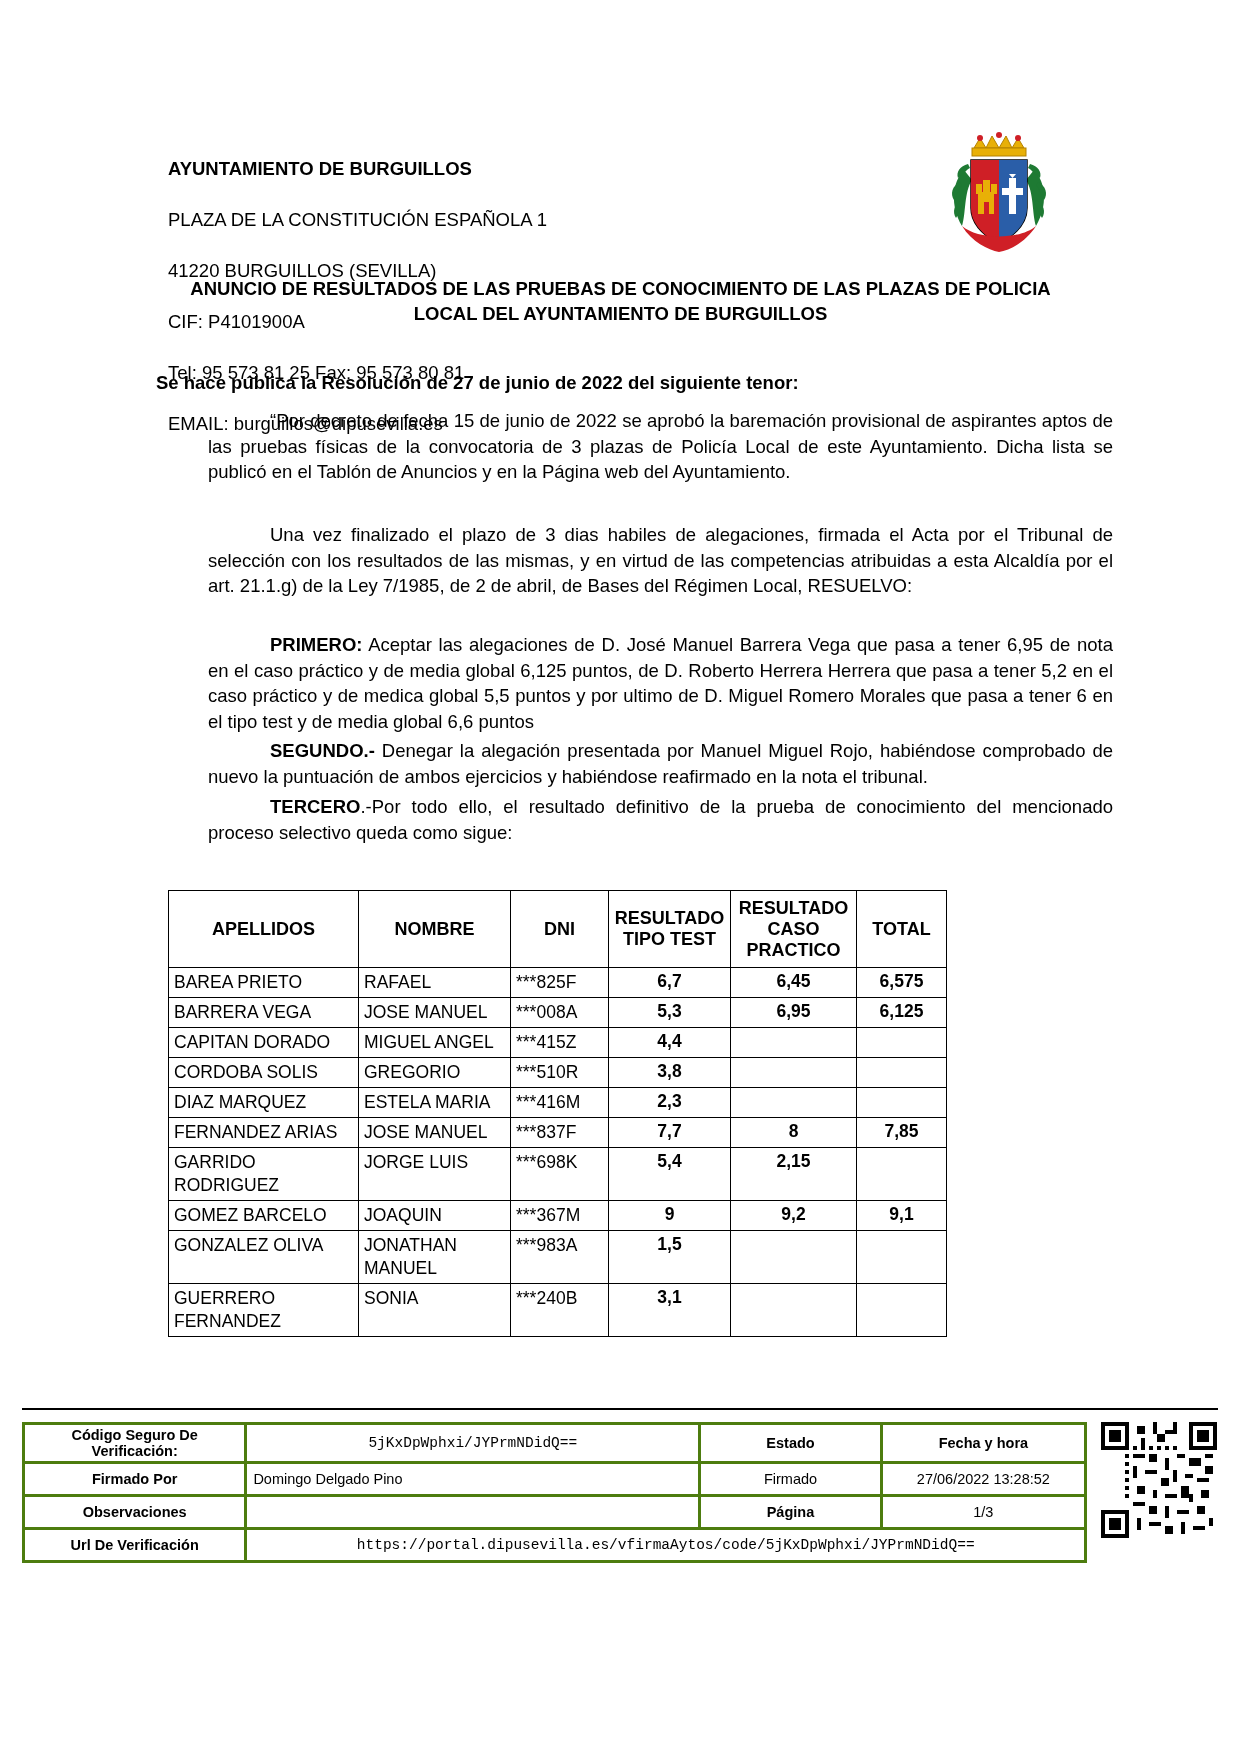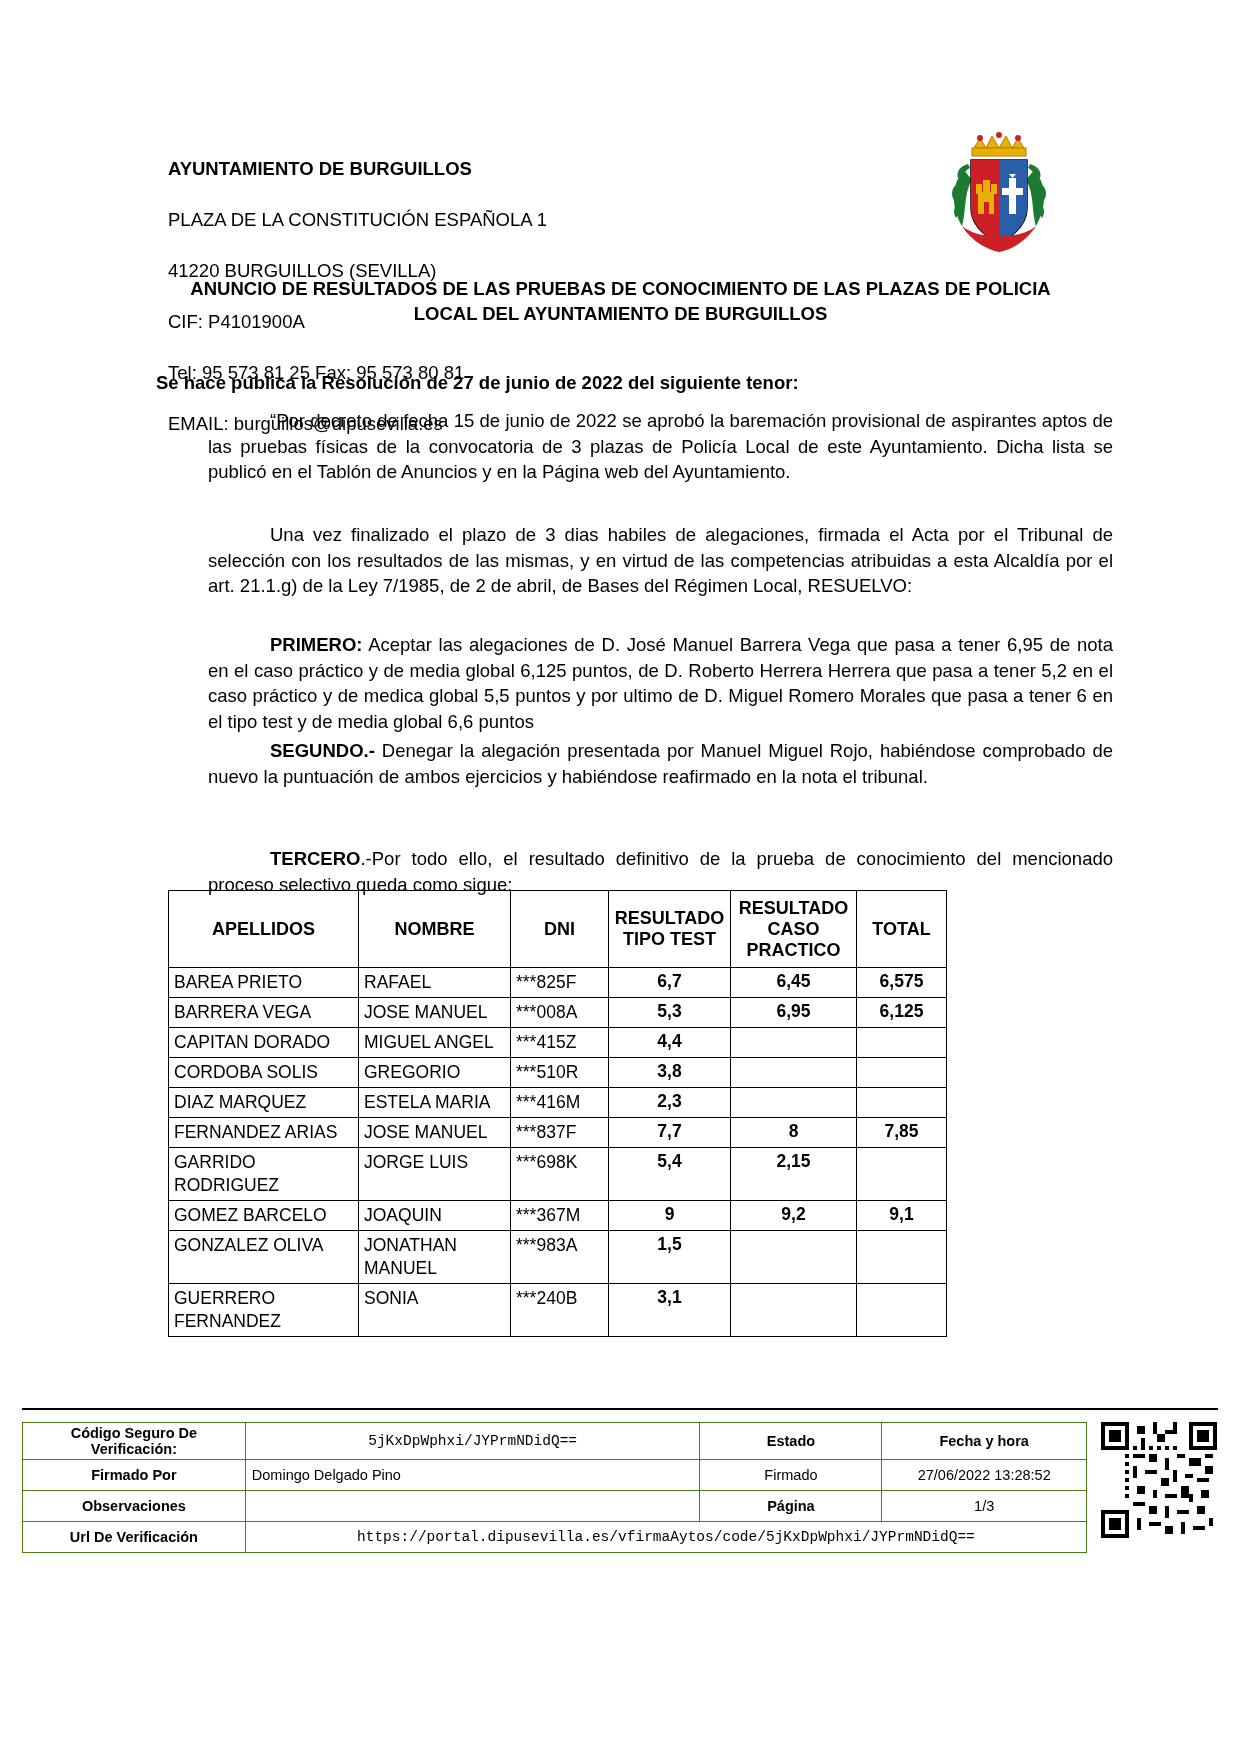--- a/index.html
+++ b/index.html
@@ -140,21 +140,21 @@
     width: 1196px;
     display: flex;
     align-items: flex-start;
   }
   table.csv {
     border-collapse: collapse;
     width: 1065px;
     table-layout: fixed;
   }
   table.csv td {
-    border: 1px solid #4d7c0f;
+    border: 3px solid #4d7c0f;
     font-size: 14.5px;
     height: 26px;
     padding: 2px 6px;
   }
   td.lbl {
     text-align: center;
     font-weight: bold;
     background: #ffffff;
   }
   td.mono {
@@ -264,21 +264,21 @@
   </div>
 
   <div class="body-text" style="top:632px;">
     <p style="text-indent:62px;"><b>PRIMERO:</b><span> Aceptar las alegaciones de D. José Manuel Barrera Vega que pasa a tener 6,95 de nota en el caso práctico y de media global 6,125 puntos, de D. Roberto Herrera Herrera que pasa a tener 5,2 en el caso práctico y de medica global 5,5 puntos y por ultimo de D. Miguel Romero Morales que pasa a tener 6 en el tipo test y de media global 6,6 puntos</span></p>
   </div>
 
   <div class="body-text" style="top:738px;">
     <p style="text-indent:62px;"><b>SEGUNDO.-</b><span> Denegar la alegación presentada por Manuel Miguel Rojo, habiéndose comprobado de nuevo la puntuación de ambos ejercicios y habiéndose reafirmado en la nota el tribunal.</span></p>
   </div>
 
-  <div class="body-text" style="top:846px;">
+  <div class="body-text" style="top:794px;">
     <p style="text-indent:62px;"><b>TERCERO</b><span>.-Por todo ello, el resultado definitivo de la prueba de conocimiento del mencionado proceso selectivo queda como sigue:</span></p>
   </div>
 
   <div class="results-wrap">
     <table class="results">
       <colgroup>
         <col class="col-ap">
           <col class="col-nom">
           <col class="col-dni">
         <col class="col-tt">

